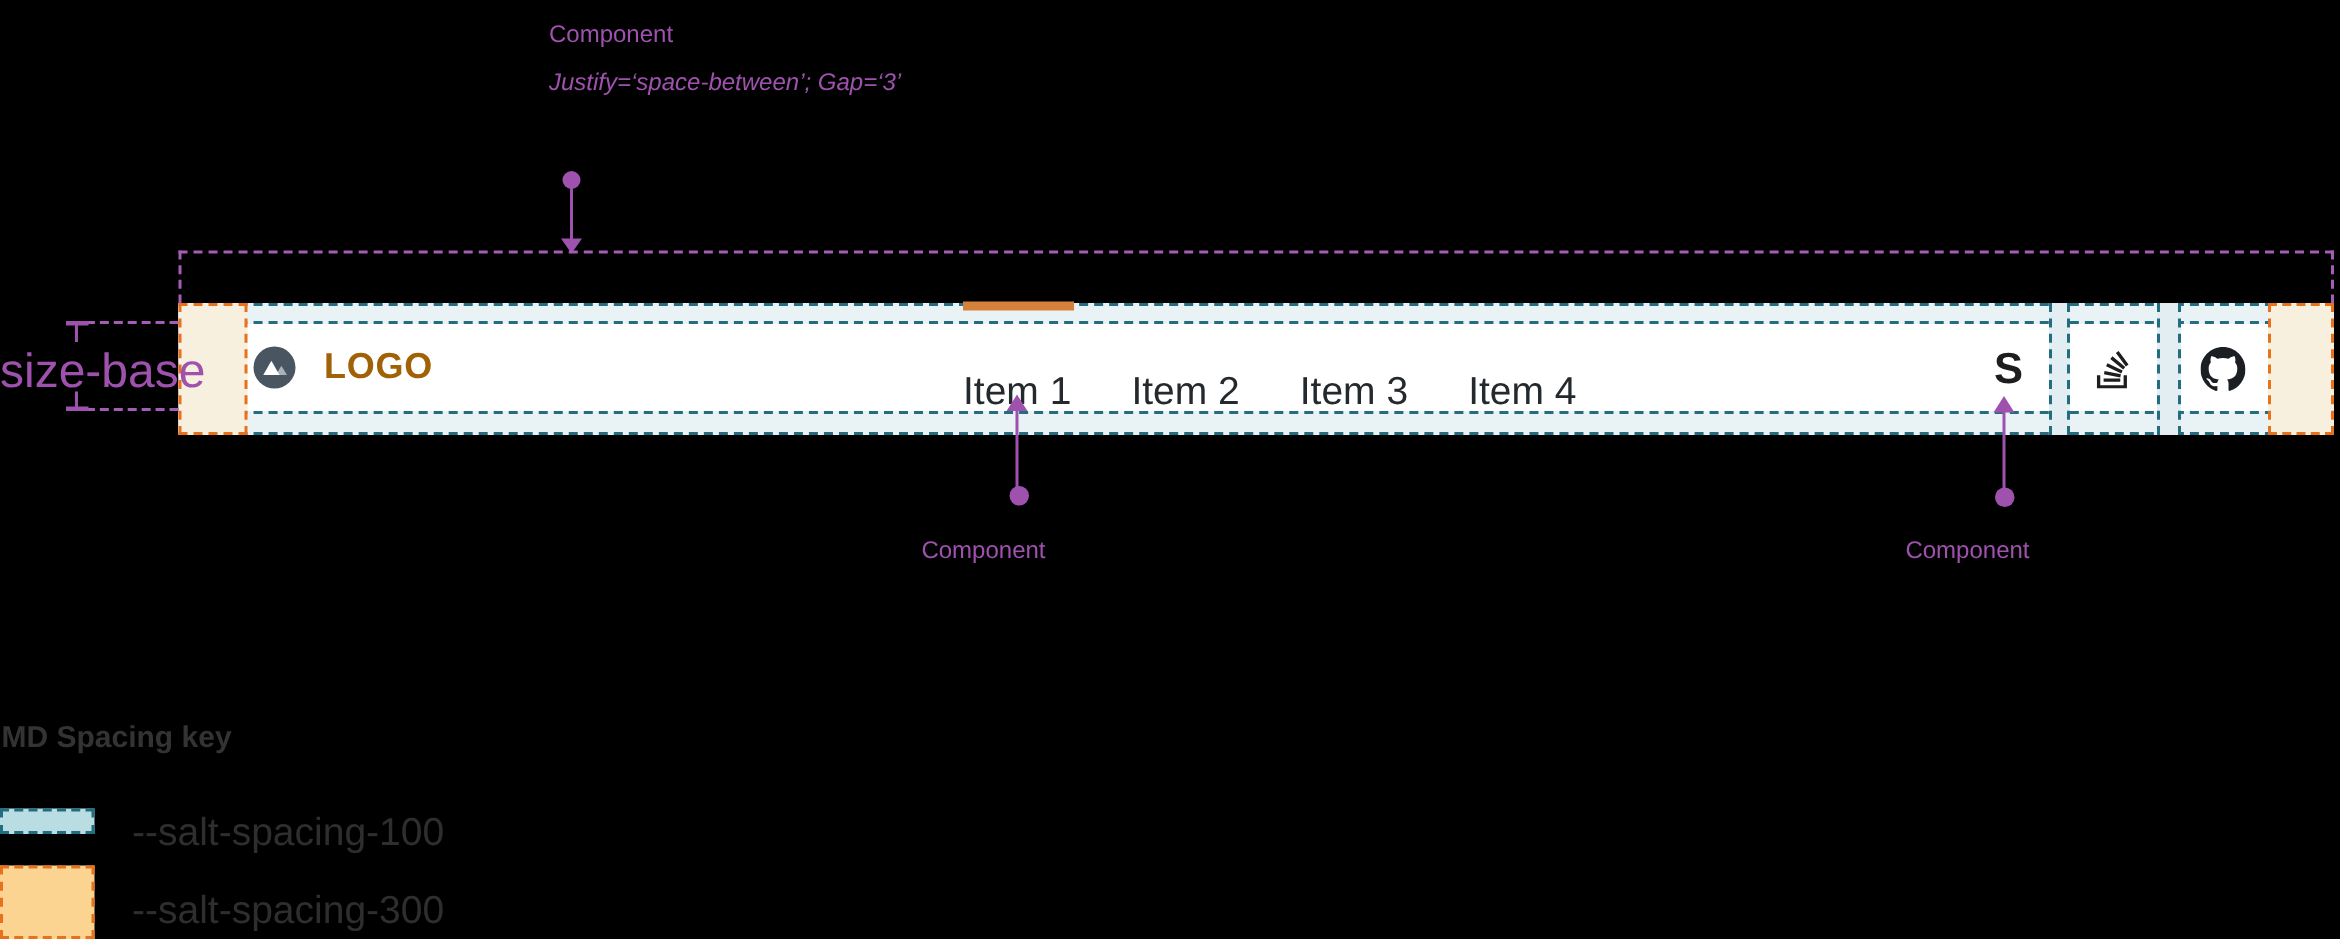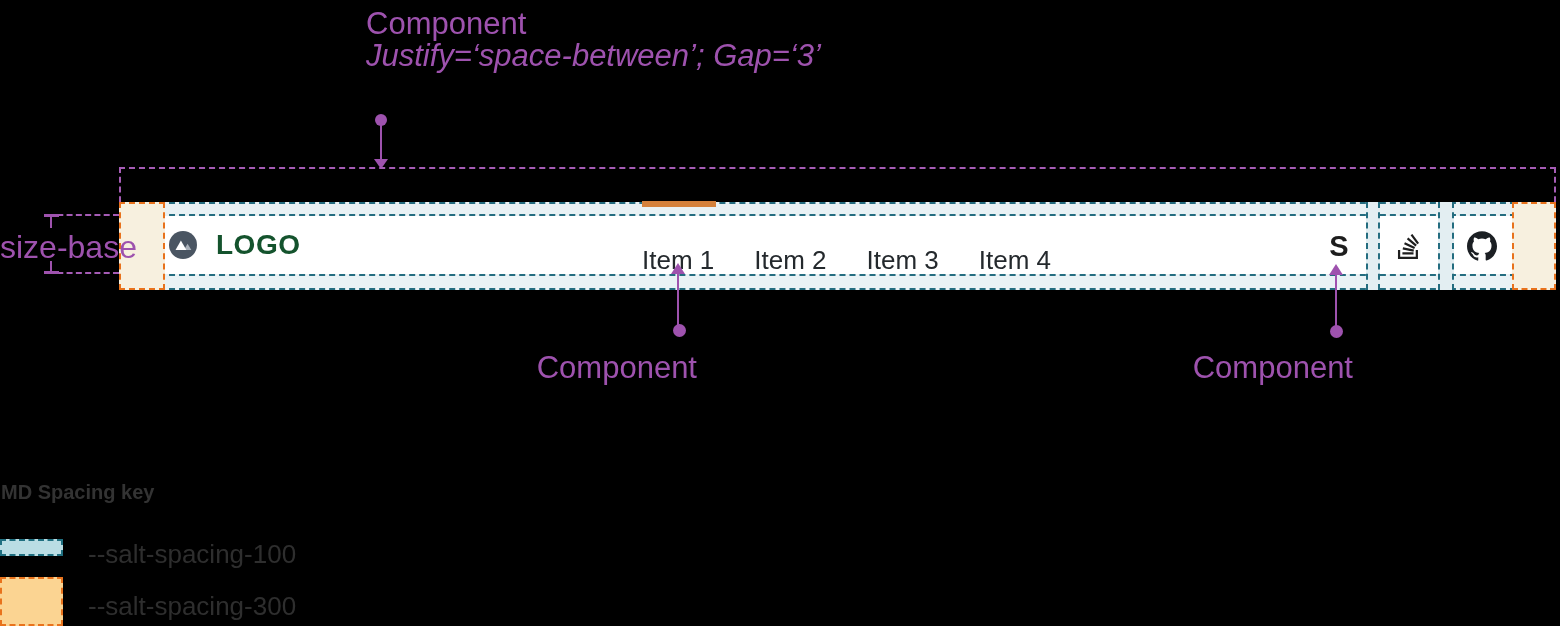--- a/index.html
+++ b/index.html
@@ -3,40 +3,40 @@
 <meta charset="utf-8">
 <style>
   html,body{margin:0;padding:0;background:#000;}
   #canvas{
     position:relative;width:1560px;height:626px;background:#000;overflow:hidden;
     font-family:"Liberation Sans",sans-serif;
   }
   .abs{position:absolute;}
 
   
-  .ann{color:#9e52ae;font-size:31px;line-height:32px;}
+  .ann{color:#9e52ae;font-size:16px;line-height:32px;}
   .ann .b{font-weight:bold;}
   .ann .i{font-style:italic;}
   .ann-dot{width:12px;height:12px;border-radius:50%;background:#9e52ae;}
   .ann-line{width:2px;background:#9e52ae;}
   .arrow-down{width:0;height:0;border-left:7px solid transparent;border-right:7px solid transparent;border-top:10px solid #9e52ae;}
   .arrow-up{width:0;height:0;border-left:7px solid transparent;border-right:7px solid transparent;border-bottom:11px solid #9e52ae;}
   .ann-right{text-align:right;}
 
   
   .flex-outline{border:2px dashed #a55cb5;box-sizing:border-box;}
 
   
   .bar{background:#ffffff;}
   .strip-h{left:0;right:0;background:#e9f2f5;border-top:2px dashed #246d80;border-bottom:2px dashed #246d80;box-sizing:border-box;}
   .strip-v{top:0;bottom:0;background:#e3eef2;border-left:2px dashed #246d80;border-right:2px dashed #246d80;box-sizing:border-box;}
   .block-300{background:#f7f0df;border:2px dashed #e8721c;box-sizing:border-box;top:0;bottom:0;}
   .indicator{background:#d5813b;}
   .logo-circle{width:28px;height:28px;border-radius:50%;background:#4a5562;display:flex;align-items:center;justify-content:center;}
-  .logo-text{font-size:28px;font-weight:bold;color:#14532d;letter-spacing:.5px;line-height:30px;}
+  .logo-text{font-size:24px;font-weight:bold;color:#a16207;letter-spacing:.5px;line-height:30px;}
   .nav-row{display:flex;gap:40px;align-items:flex-end;height:60px;}
   .nav-item{font-size:26px;color:#24292d;white-space:nowrap;cursor:pointer;}
   .icon-btn{display:flex;align-items:center;justify-content:center;cursor:pointer;}
   .s-letter{font-size:29px;font-weight:600;color:#1d1d1d;line-height:60px;}
 
   
   .bracket-line{border-top:2px dashed #a55cb5;height:0;}
   .bracket-solid{background:#9e52ae;}
 
   

